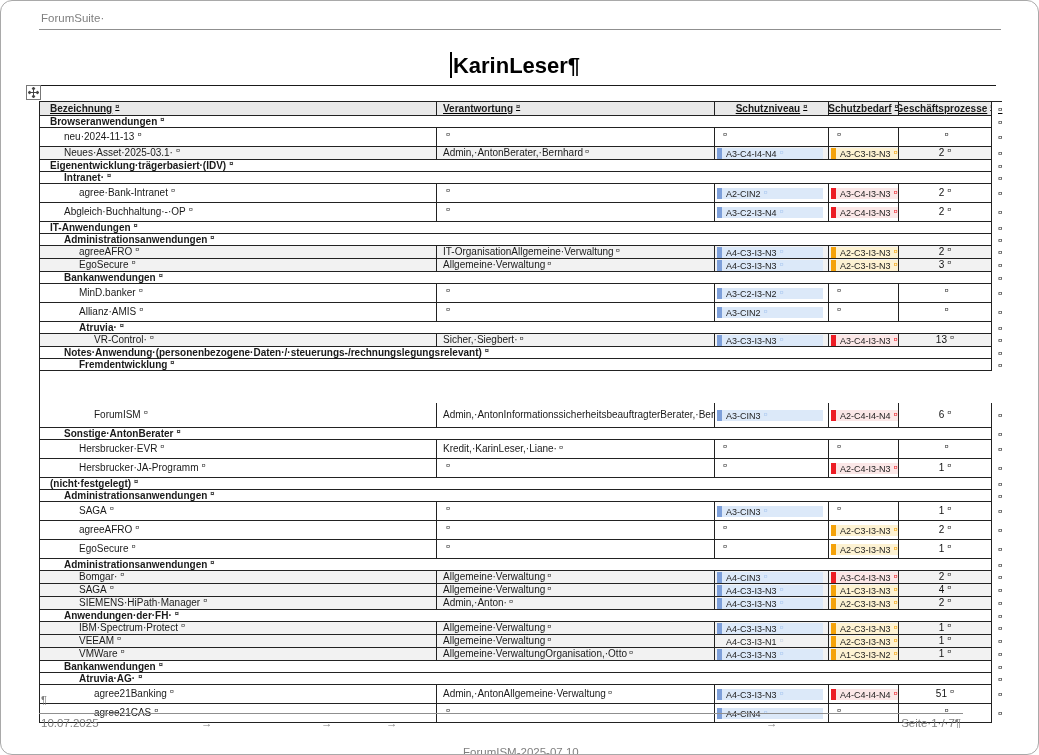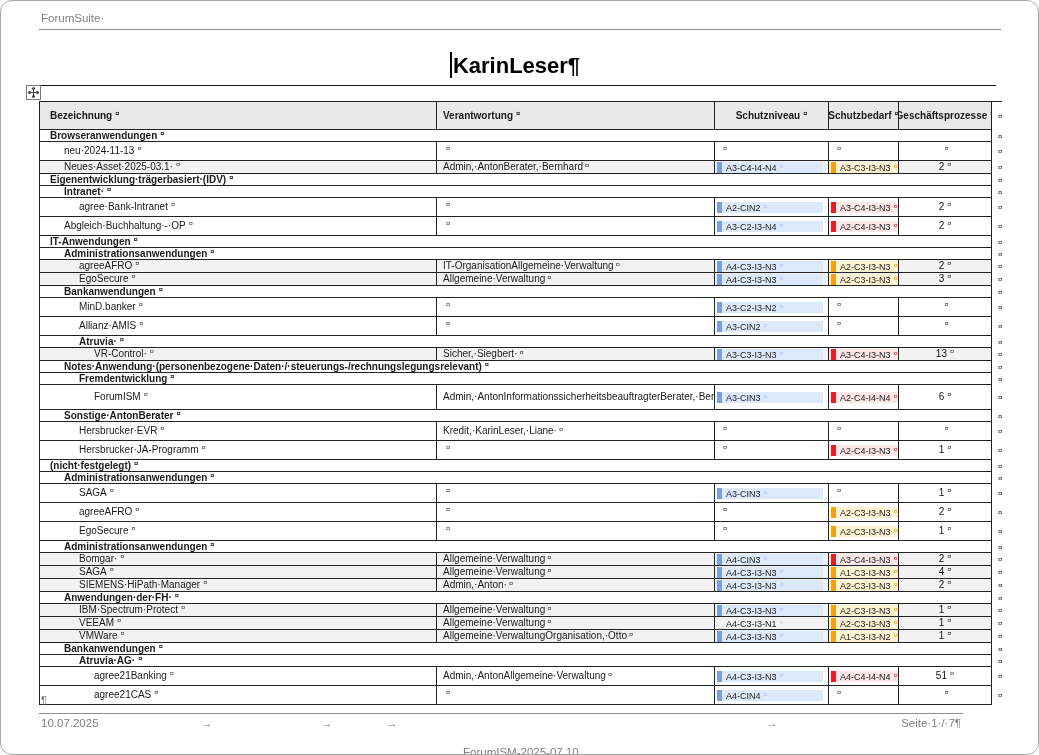--- a/index.html
+++ b/index.html
@@ -21,21 +21,21 @@
     background:#fff;display:flex;align-items:center;justify-content:center;box-sizing:border-box;}
   
   .table-wrap{position:absolute;left:38px;top:100px;}
   .tbl{display:inline-block;border-top:1px solid #222;border-left:1px solid #222;}
   .trow{display:flex;align-items:stretch;}
   .tc{border-right:1px solid #222;border-bottom:1px solid #222;display:flex;align-items:center;
      box-sizing:border-box;font-size:10px;color:#1a1a1a;line-height:1;overflow:hidden;background:#fff;}
   .c0{width:397px;} .c1{width:278px;padding-left:6px;padding-right:3px;}
   .c2{width:114px;} .c3{width:70px;} .c4{width:93px;justify-content:center;}
   .gcell{width:952px;font-weight:bold;}
-  .h-hdr{height:28px;} .h-grp{height:12px;} .h-cmp{height:13px;} .h-tall{height:19px;} .h-xl{height:25px;}
+  .h-hdr{height:14px;text-decoration:underline;} .h-grp{height:12px;} .h-cmp{height:13px;} .h-tall{height:19px;} .h-xl{height:25px;margin-top:32px;}
   .header-row .tc{background:var(--header-row-bg);font-weight:bold;}
   .bg-gray .tc{background:var(--compact-row-bg);}
   .ind-1{padding-left:10px;} .ind-2{padding-left:24px;} .ind-3{padding-left:39px;} .ind-4{padding-left:54px;}
   .hc2,.hc3,.hc4{justify-content:center;padding-left:0;}
   
   .cmark{font-size:7.5px;color:#333;margin-left:3px;position:relative;top:-2px;flex:none;}
   .vtext{font-size:10px;line-height:1.18;white-space:normal;}
   .vtext .cmark{position:static;vertical-align:2px;margin-left:2px;}
   .emptypad{padding-left:5px;}
   .endmark{font-size:8px;color:#222;margin-left:6px;display:flex;align-items:center;flex:none;}

